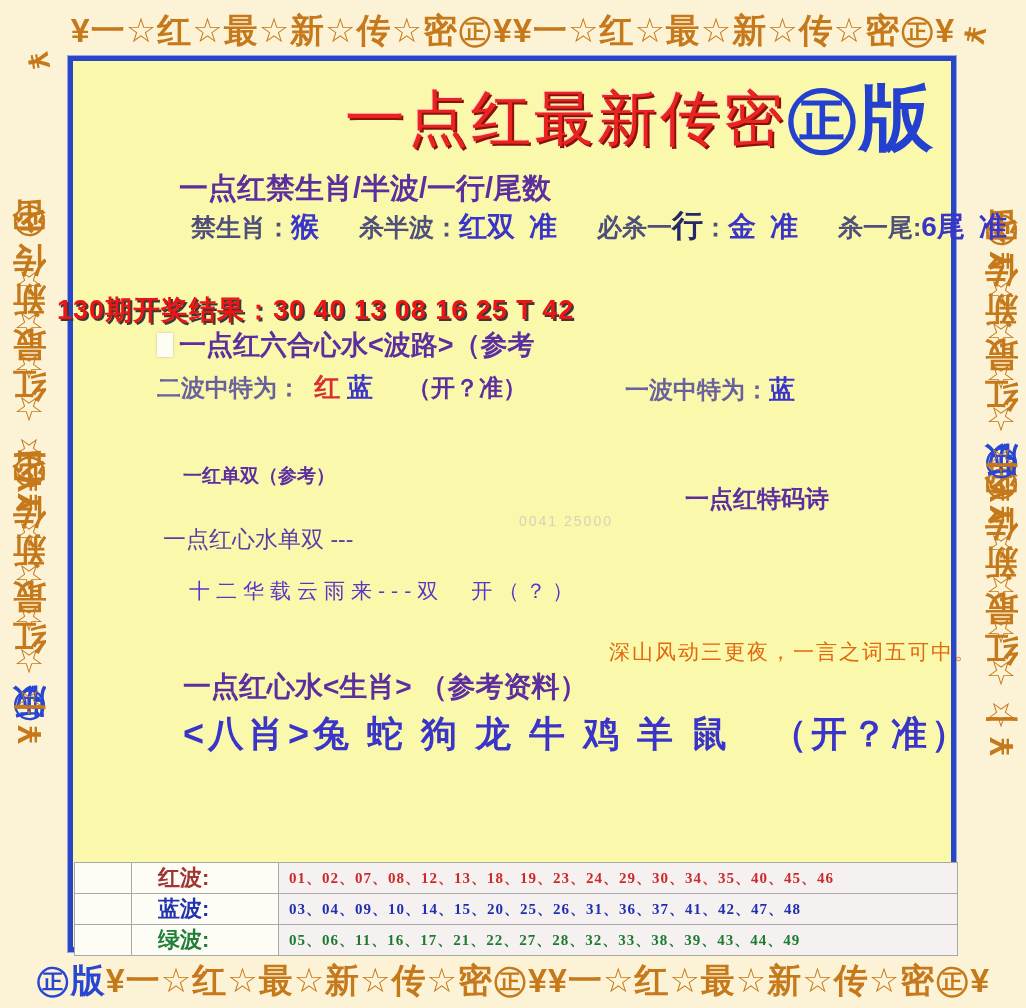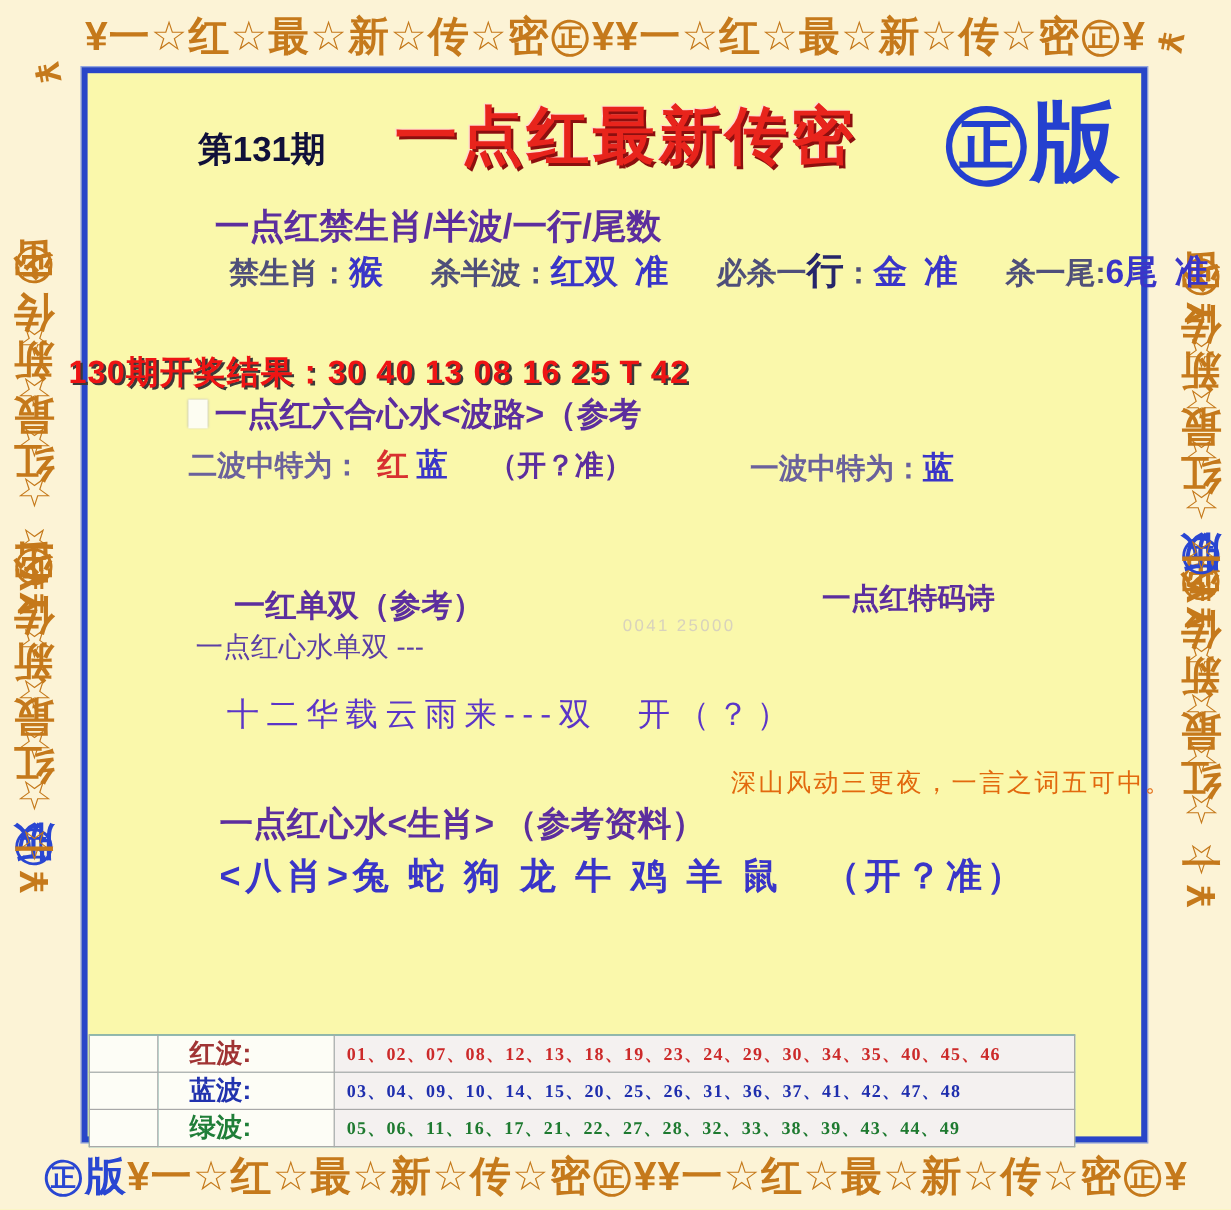--- a/index.html
+++ b/index.html
@@ -28,21 +28,21 @@
   
   .panel {
     position:absolute; left:68px; top:56px; width:888px; height:896px;
     background:#FAF8AB;
     border:5px solid #2946C8;
     box-shadow:0 0 0 1px #93A5E2;
   }
   .abs { position:absolute; white-space:nowrap; }
   
   .issue { left:92px; top:44px; font-size:29px; font-weight:bold; color:#10103A; }
-  .main-title { left:256px; top:18px; font-size:52px; font-weight:bold; letter-spacing:3px;
+  .main-title { left:272px; top:18px; font-size:60px; font-weight:normal; letter-spacing:3px;
     color:#E8241C; text-shadow:2px 2px 0 #8C0F0F, -1px -1px 0 #FFD9D0; }
   .edition { left:712px; top:8px; font-size:74px; font-weight:bold; color:#2440CF; letter-spacing:0; }
   
   .h-purple { font-weight:bold; color:#5C2E9E; }
   .sec1-head { left:106px; top:108px; font-size:29px; }
   .ban-line { left:118px; top:144px; font-size:25px; color:#4F4F7A; font-weight:bold; }
   .ban-line .val { color:#3A35C8; font-size:28px; margin-right:14px; }
   .ban-line .lab { margin-left:26px;margin-top:20px; }
   .ban-line .big { font-size:31px; color:#26266A; font-weight:900; }
   
@@ -51,34 +51,34 @@
   
   .bullet-box { left:84px; top:272px; width:16px; height:24px; background:#FDFDF2; box-shadow:0 0 2px #BBB; }
   .sec2-head { left:106px; top:266px; font-size:27px; }
   .wave-line { left:84px; top:309px; font-size:24px; color:#6A619C; font-weight:bold; }
   .wave-line .red { color:#D83030; font-size:26px; }
   .wave-line .blue { color:#3A35C8; font-size:26px; }
   .wave-line .paren { color:#5C2E9E; margin-left:34px; }
   .wave-one { left:552px; top:311px; font-size:24px; color:#6A619C; font-weight:bold; }
   .wave-one .blue { color:#3A35C8; font-size:26px; }
   
-  .sec3-head { left:110px; top:426px; font-size:26px;margin-left:12px; }
+  .sec3-head { left:110px; top:402px; font-size:19px; }
   .poem-title { left:612px; top:422px; font-size:24px; }
   .sub-line { left:90px; top:463px; font-size:23px; font-weight:normal; color:#5C3FA5; }
-  .poem-line { left:116px; top:516px; font-size:27px; color:#5B35C8;
+  .poem-line { left:116px; top:516px; font-size:21px; color:#5B35C8;
     font-family:"DejaVu Serif","Liberation Serif",serif; letter-spacing:6px; }
   .poem-red { left:536px; top:577px; font-size:21px; color:#E2690E;
     font-family:"DejaVu Serif","Liberation Serif",serif; letter-spacing:2px;text-align:right; }
   
   .sec4-head { left:110px; top:607px; font-size:28px; }
-  .zodiac-line { left:110px; top:649px; font-size:30px; font-weight:bold; color:#3A35C8; letter-spacing:4px; }
+  .zodiac-line { left:110px; top:649px; font-size:36px; font-weight:bold; color:#3A35C8; letter-spacing:4px; }
   .watermark { left:446px; top:452px; font-size:14px; color:#D8D2BC; letter-spacing:2px; }
   
-  .wave-table { position:absolute; left:1px; top:801px; width:822px; border-collapse:collapse;
-    background:#14b8a6; }
+  .wave-table { position:absolute; left:1px; top:801px; width:884px; border-collapse:collapse;
+    background:#0f172a; }
   .wave-table td { border:1px solid #A8A8A8; height:31px; padding:0; }
   .wave-table .c-spacer { width:57px; background:#FDFDF6; }
   .wave-table .c-label { width:147px; background:#FDFDF6; font-size:22px; font-weight:bold; padding-left:26px; }
   .wave-table .c-nums { background:#F4F1F0; font-size:15px; font-weight:bold; padding-left:10px;
     font-family:"Liberation Serif","DejaVu Serif",serif; letter-spacing:1px; white-space:nowrap; }
   .row-red .c-label { color:#A03434; } .row-red .c-nums { color:#CC2A2A; }
   .row-blue .c-label { color:#2233AE; } .row-blue .c-nums { color:#1F2FAE; }
   .row-green .c-label { color:#1F7E38; } .row-green .c-nums { color:#1E7A30; }
 </style>
 </head>
@@ -86,21 +86,20 @@
 
 <div class="border-text border-top">¥一☆红☆最☆新☆传☆密㊣¥¥一☆红☆最☆新☆传☆密㊣¥</div>
 <div class="border-text border-bottom"><span class="blue-mark">㊣版</span><span>¥一☆红☆最☆新☆传☆密㊣¥¥一☆红☆最☆新☆传☆密㊣¥</span></div>
 <div class="border-text border-side border-left"><span class="blue-mark">㊣版</span><span>¥一☆红☆最☆新☆传☆密㊣¥¥一☆红☆最☆新☆传☆密㊣</span></div>
 <div class="border-text border-side border-right"><span>¥一☆红☆最☆新☆传☆密㊣¥</span><span class="blue-mark">㊣版</span><span>¥一☆红☆最☆新☆传☆密㊣¥</span></div>
 <div class="corner-mark corner-tl">¥</div>
 <div class="corner-mark corner-tr">¥</div>
 
 <div class="panel">
 
-  <div class="abs issue">第131期</div>
   <div class="abs main-title">一点红最新传密</div>
   <div class="abs edition">㊣版</div>
 
   <div class="abs h-purple sec1-head">一点红禁生肖/半波/一行/尾数</div>
   <div class="abs ban-line">
     <span>禁生肖：</span><span class="val">猴</span><span class="lab">杀半波：</span><span class="val">红双</span><span class="val">准</span><span class="lab">必杀一</span><span class="big">行</span><span>：</span><span class="val">金</span><span class="val">准</span><span class="lab">杀一尾:</span><span class="val">6尾</span><span class="val">准</span>
   </div>
 
   <div class="abs result-band">130期开奖结果：30 40 13 08 16 25 T 42</div>
 

